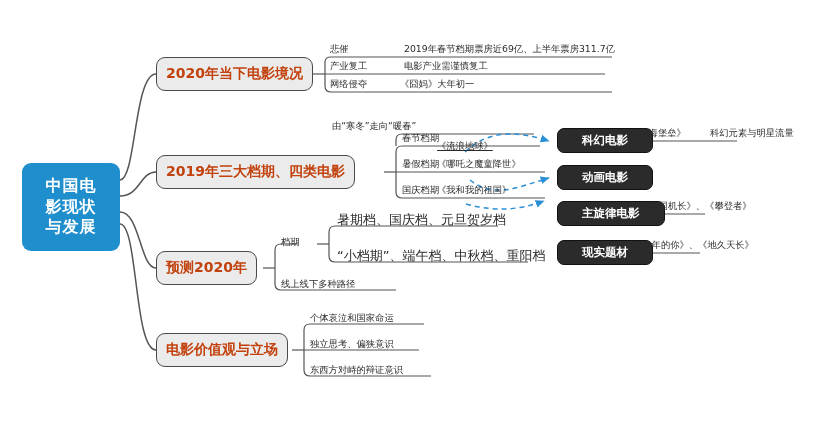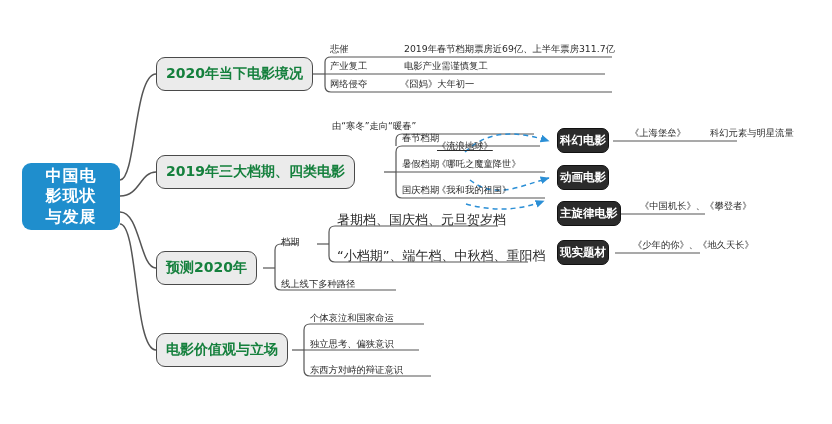--- a/index.html
+++ b/index.html
@@ -30,52 +30,52 @@
     align-items: center;
     justify-content: center;
     text-align: center;
     line-height: 1.28;
   }
   
   .root {
     left: 22px;
     top: 163px;
     width: 98px;
-    height: 67px;
+    height: 88px;
     background: #1f8ecd;
     color: #ffffff;
     border-radius: 9px;
     font-size: 16px;
     font-weight: bold;
     letter-spacing: 1px;
     padding: 0 6px;
   }
   .root span { display: block; }
   
   .branch {
     background: #ebebeb;
     border: 1.6px solid #4a4a4a;
     border-radius: 9px;
-    color: #15803d;
+    color: #c2410c;
     font-size: 14px;
     font-weight: bold;
     padding: 16px 9px;
     height: 34px;
     white-space: nowrap;
   }
   
   .chip {
     background: #2b2b2b;
     border: 1.4px solid #111111;
     border-radius: 7px;
     color: #ffffff;
     font-size: 11.5px;
     font-weight: bold;
     height: 25px;
-    padding: 0 2px;
+    padding: 0 24px;
     white-space: nowrap;
   }
   
   .leaf {
     color: #2b2b2b;
     font-size: 9.3px;
     white-space: nowrap;
     justify-content: flex-start;
     height: 14px;
   }

